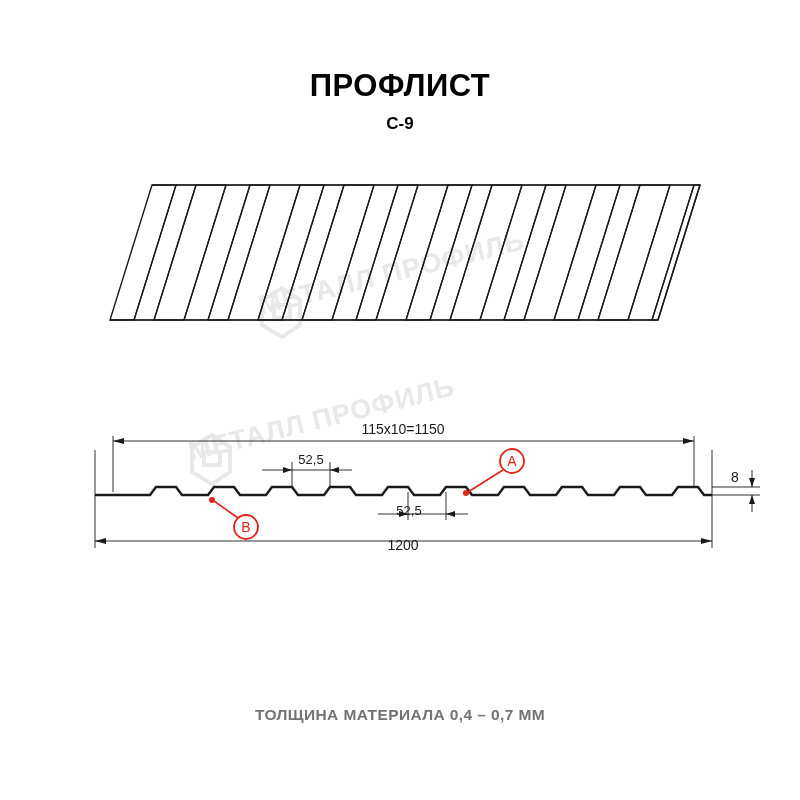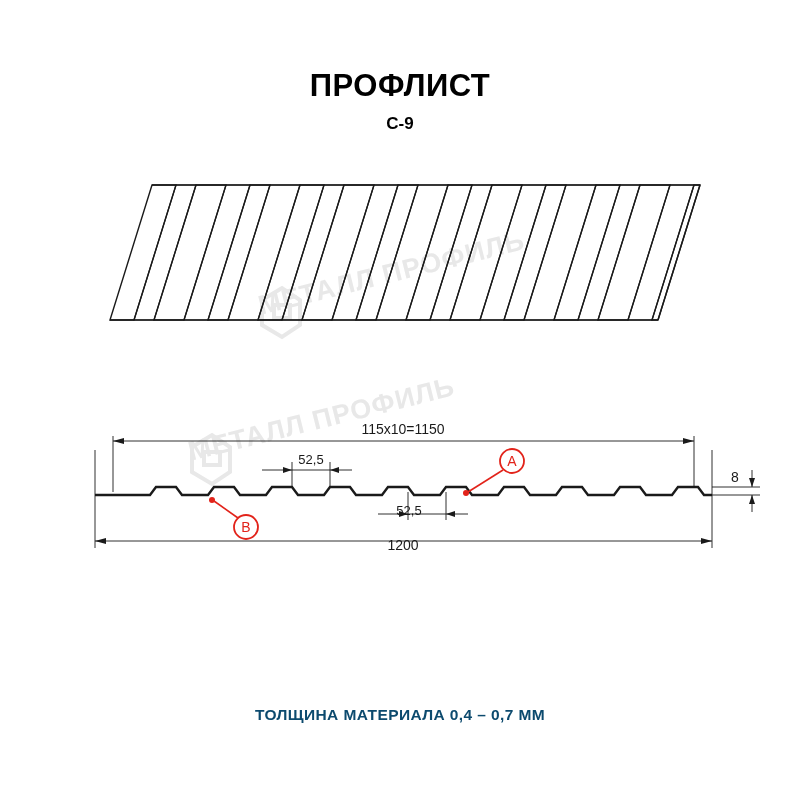--- a/index.html
+++ b/index.html
@@ -44,21 +44,21 @@
   }
   .footer {
     position: absolute;
     top: 706px;
     left: 0;
     width: 800px;
     text-align: center;
     font-size: 15.5px;
     font-weight: bold;
     letter-spacing: 0.4px;
-    color: #0c4a6e;
+    color: #737373;
   }
   svg.drawing {
     position: absolute;
     top: 0;
     left: 0;
   }
   .wm {
     position: absolute;
     color: #e8e8e8;
     font-size: 27px;

